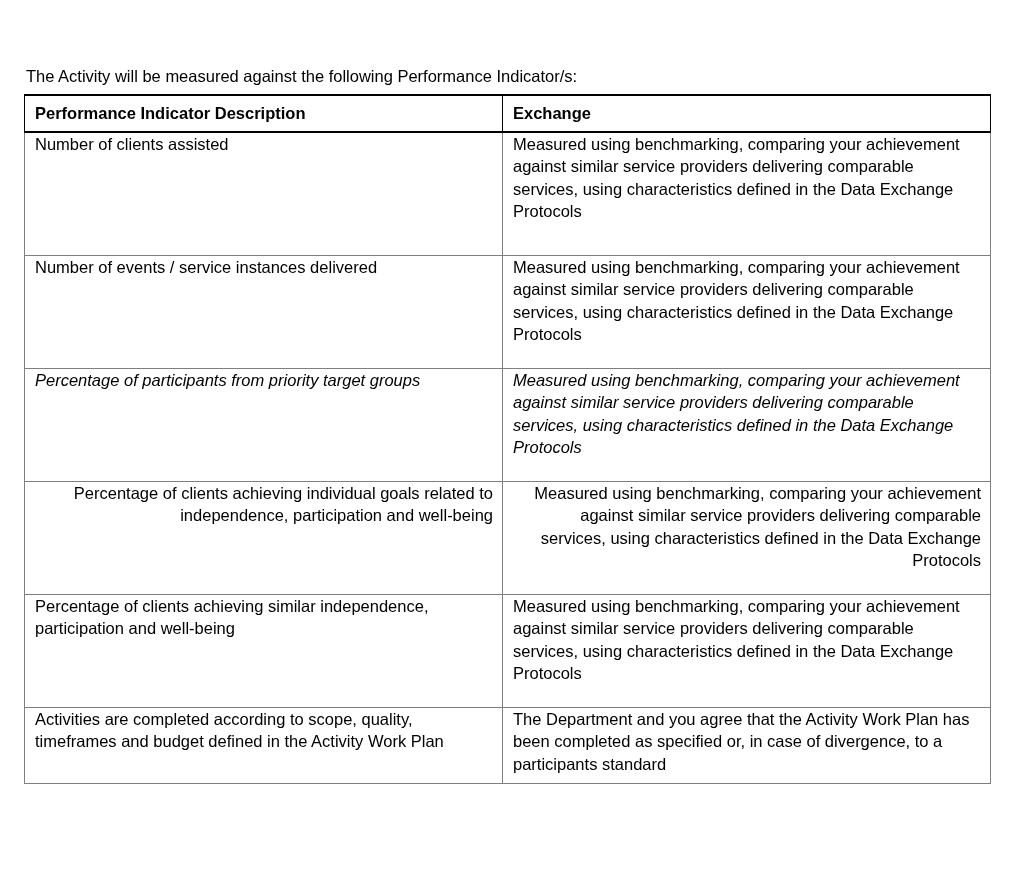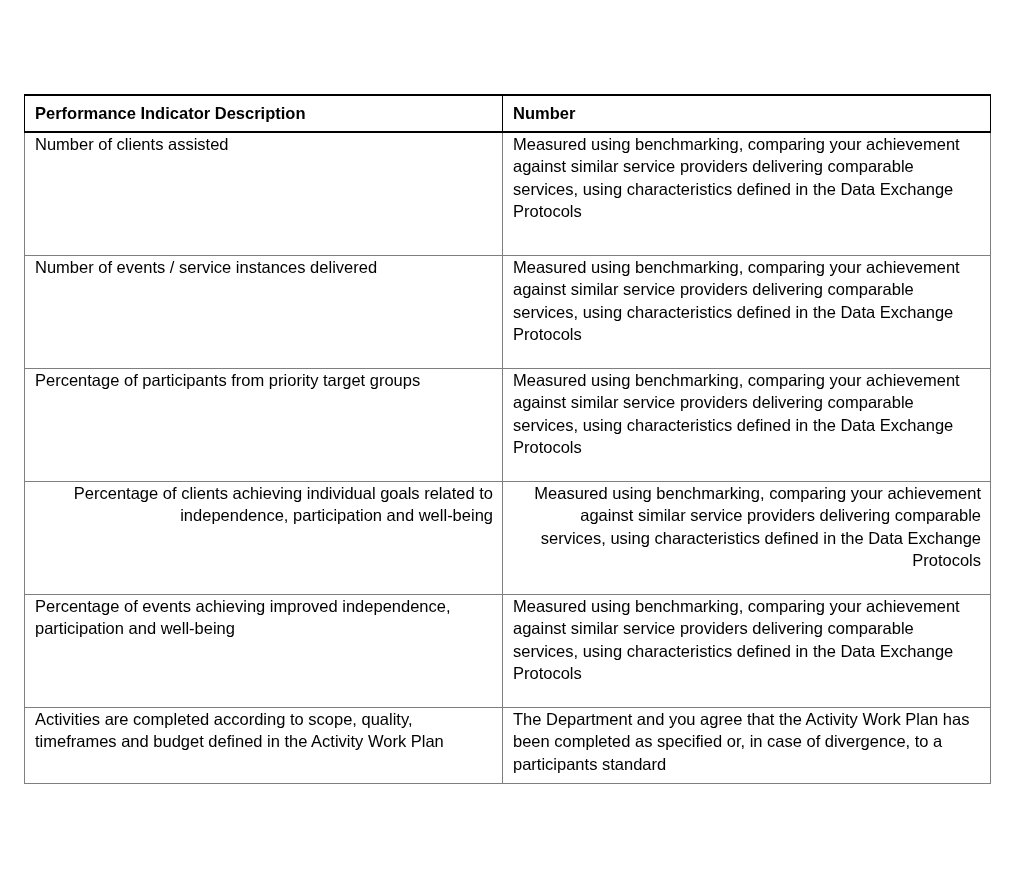--- a/index.html
+++ b/index.html
@@ -81,46 +81,47 @@
   }
   .pi-table tbody tr + tr td {
     border-top: 1px solid #7f7f7f;
   }
   .pi-table tbody tr:last-child td {
     border-bottom: 1px solid #7f7f7f;
   }
   
   .pi-table tbody tr.r1 td { height: 114px; }
   .pi-table tbody tr.r2 td { height: 104px; }
-  .pi-table tbody tr.r3 td { height: 104px; }
+  .pi-table tbody tr.r3 td { height: 104px; font-style: italic; }
   .pi-table tbody tr.r4 td { height: 104px; text-align: right; }
   .pi-table tbody tr.r5 td { height: 104px; }
   .pi-table tbody tr.r6 td { height: 62px; }
 
   .cell-text {
     display: block;
     white-space: pre-line;
   }
 </style>
 </head>
 <body>
 
 <div class="page">
 
 
+  <div class="intro-line">The Activity will be measured against the following Performance Indicator/s:</div>
 
   <table class="pi-table">
     <colgroup>
       <col class="col-desc">
       <col class="col-measure">
     </colgroup>
     <thead>
       <tr>
         <th>Performance Indicator Description</th>
-        <th>Number</th>
+        <th>Exchange</th>
       </tr>
     </thead>
     <tbody>
       <tr class="r1">
         <td>
           <span class="cell-text">Number of clients assisted</span>
         </td>
         <td>
           <span class="cell-text">Measured using benchmarking, comparing your achievement against similar service providers delivering comparable services, using characteristics defined in the Data Exchange Protocols</span>
         </td>
@@ -144,21 +145,21 @@
       <tr class="r4">
         <td>
           <span class="cell-text">Percentage of clients achieving individual goals related to independence, participation and well-being</span>
         </td>
         <td>
           <span class="cell-text">Measured using benchmarking, comparing your achievement against similar service providers delivering comparable services, using characteristics defined in the Data Exchange Protocols</span>
         </td>
       </tr>
       <tr class="r5">
         <td>
-          <span class="cell-text">Percentage of events achieving improved independence, participation and well-being</span>
+          <span class="cell-text">Percentage of clients achieving similar independence, participation and well-being</span>
         </td>
         <td>
           <span class="cell-text">Measured using benchmarking, comparing your achievement against similar service providers delivering comparable services, using characteristics defined in the Data Exchange Protocols</span>
         </td>
       </tr>
       <tr class="r6">
         <td>
           <span class="cell-text">Activities are completed according to scope, quality, timeframes and budget defined in the Activity Work Plan</span>
         </td>
         <td>

